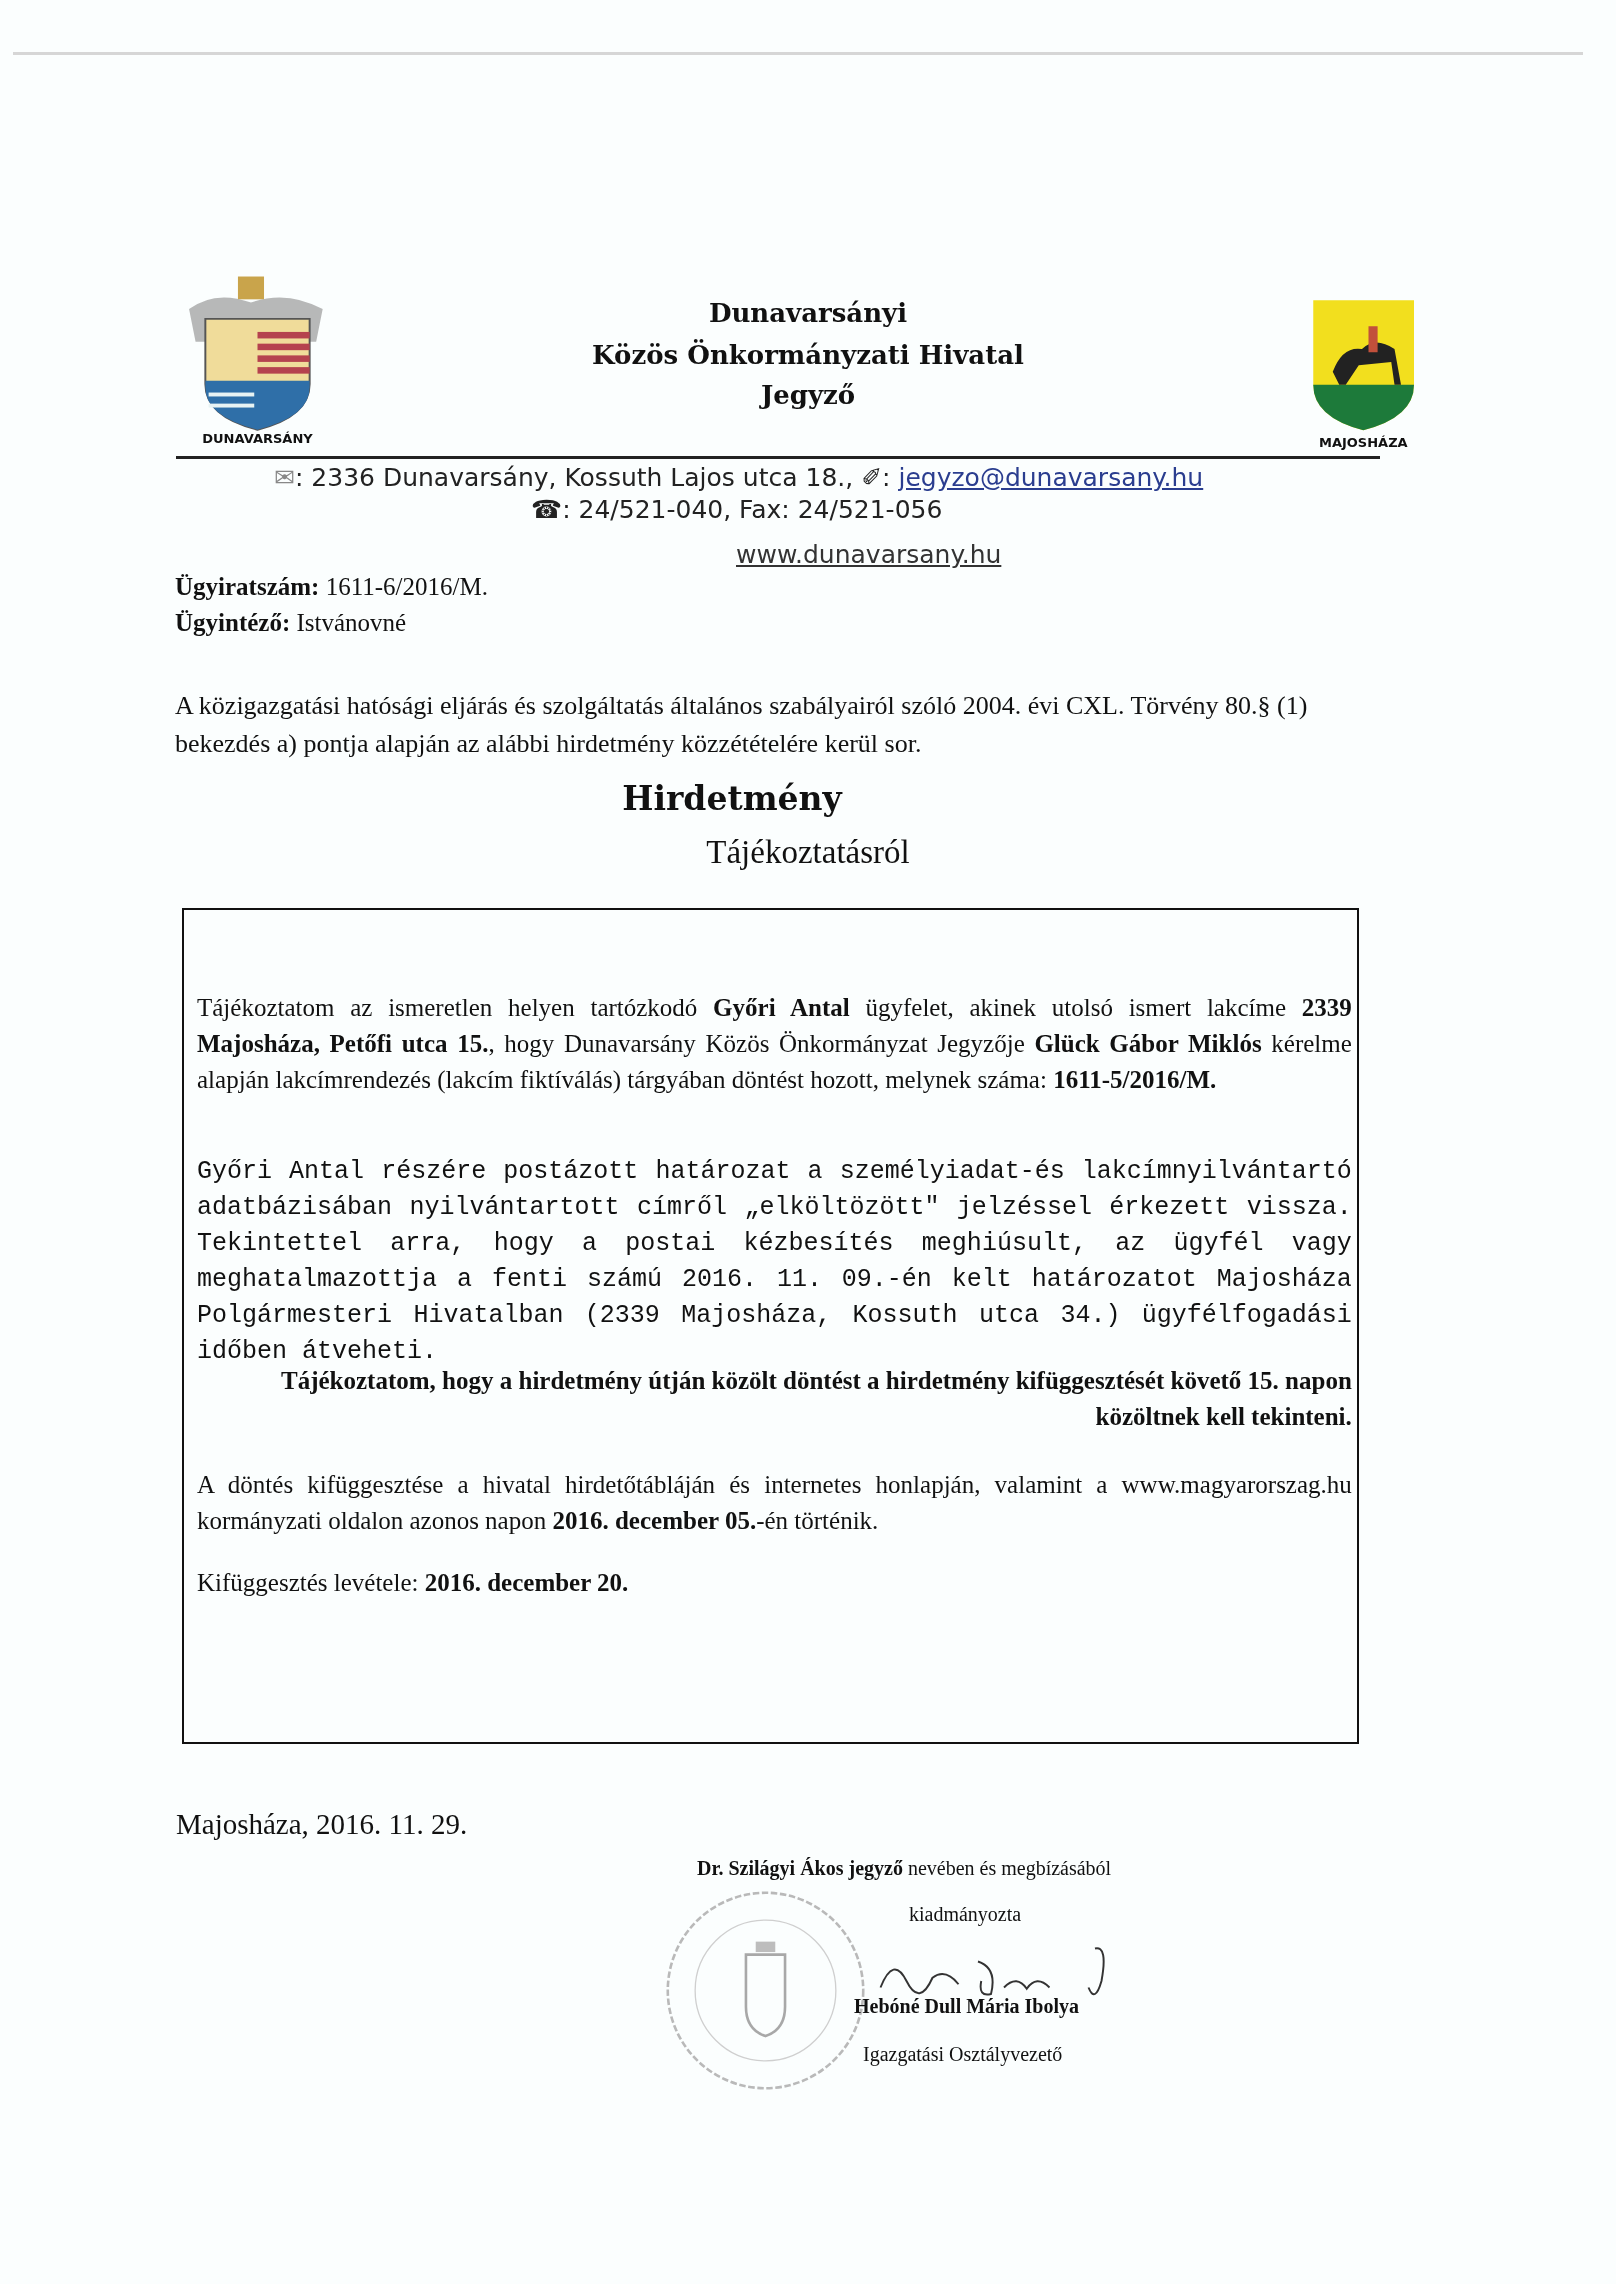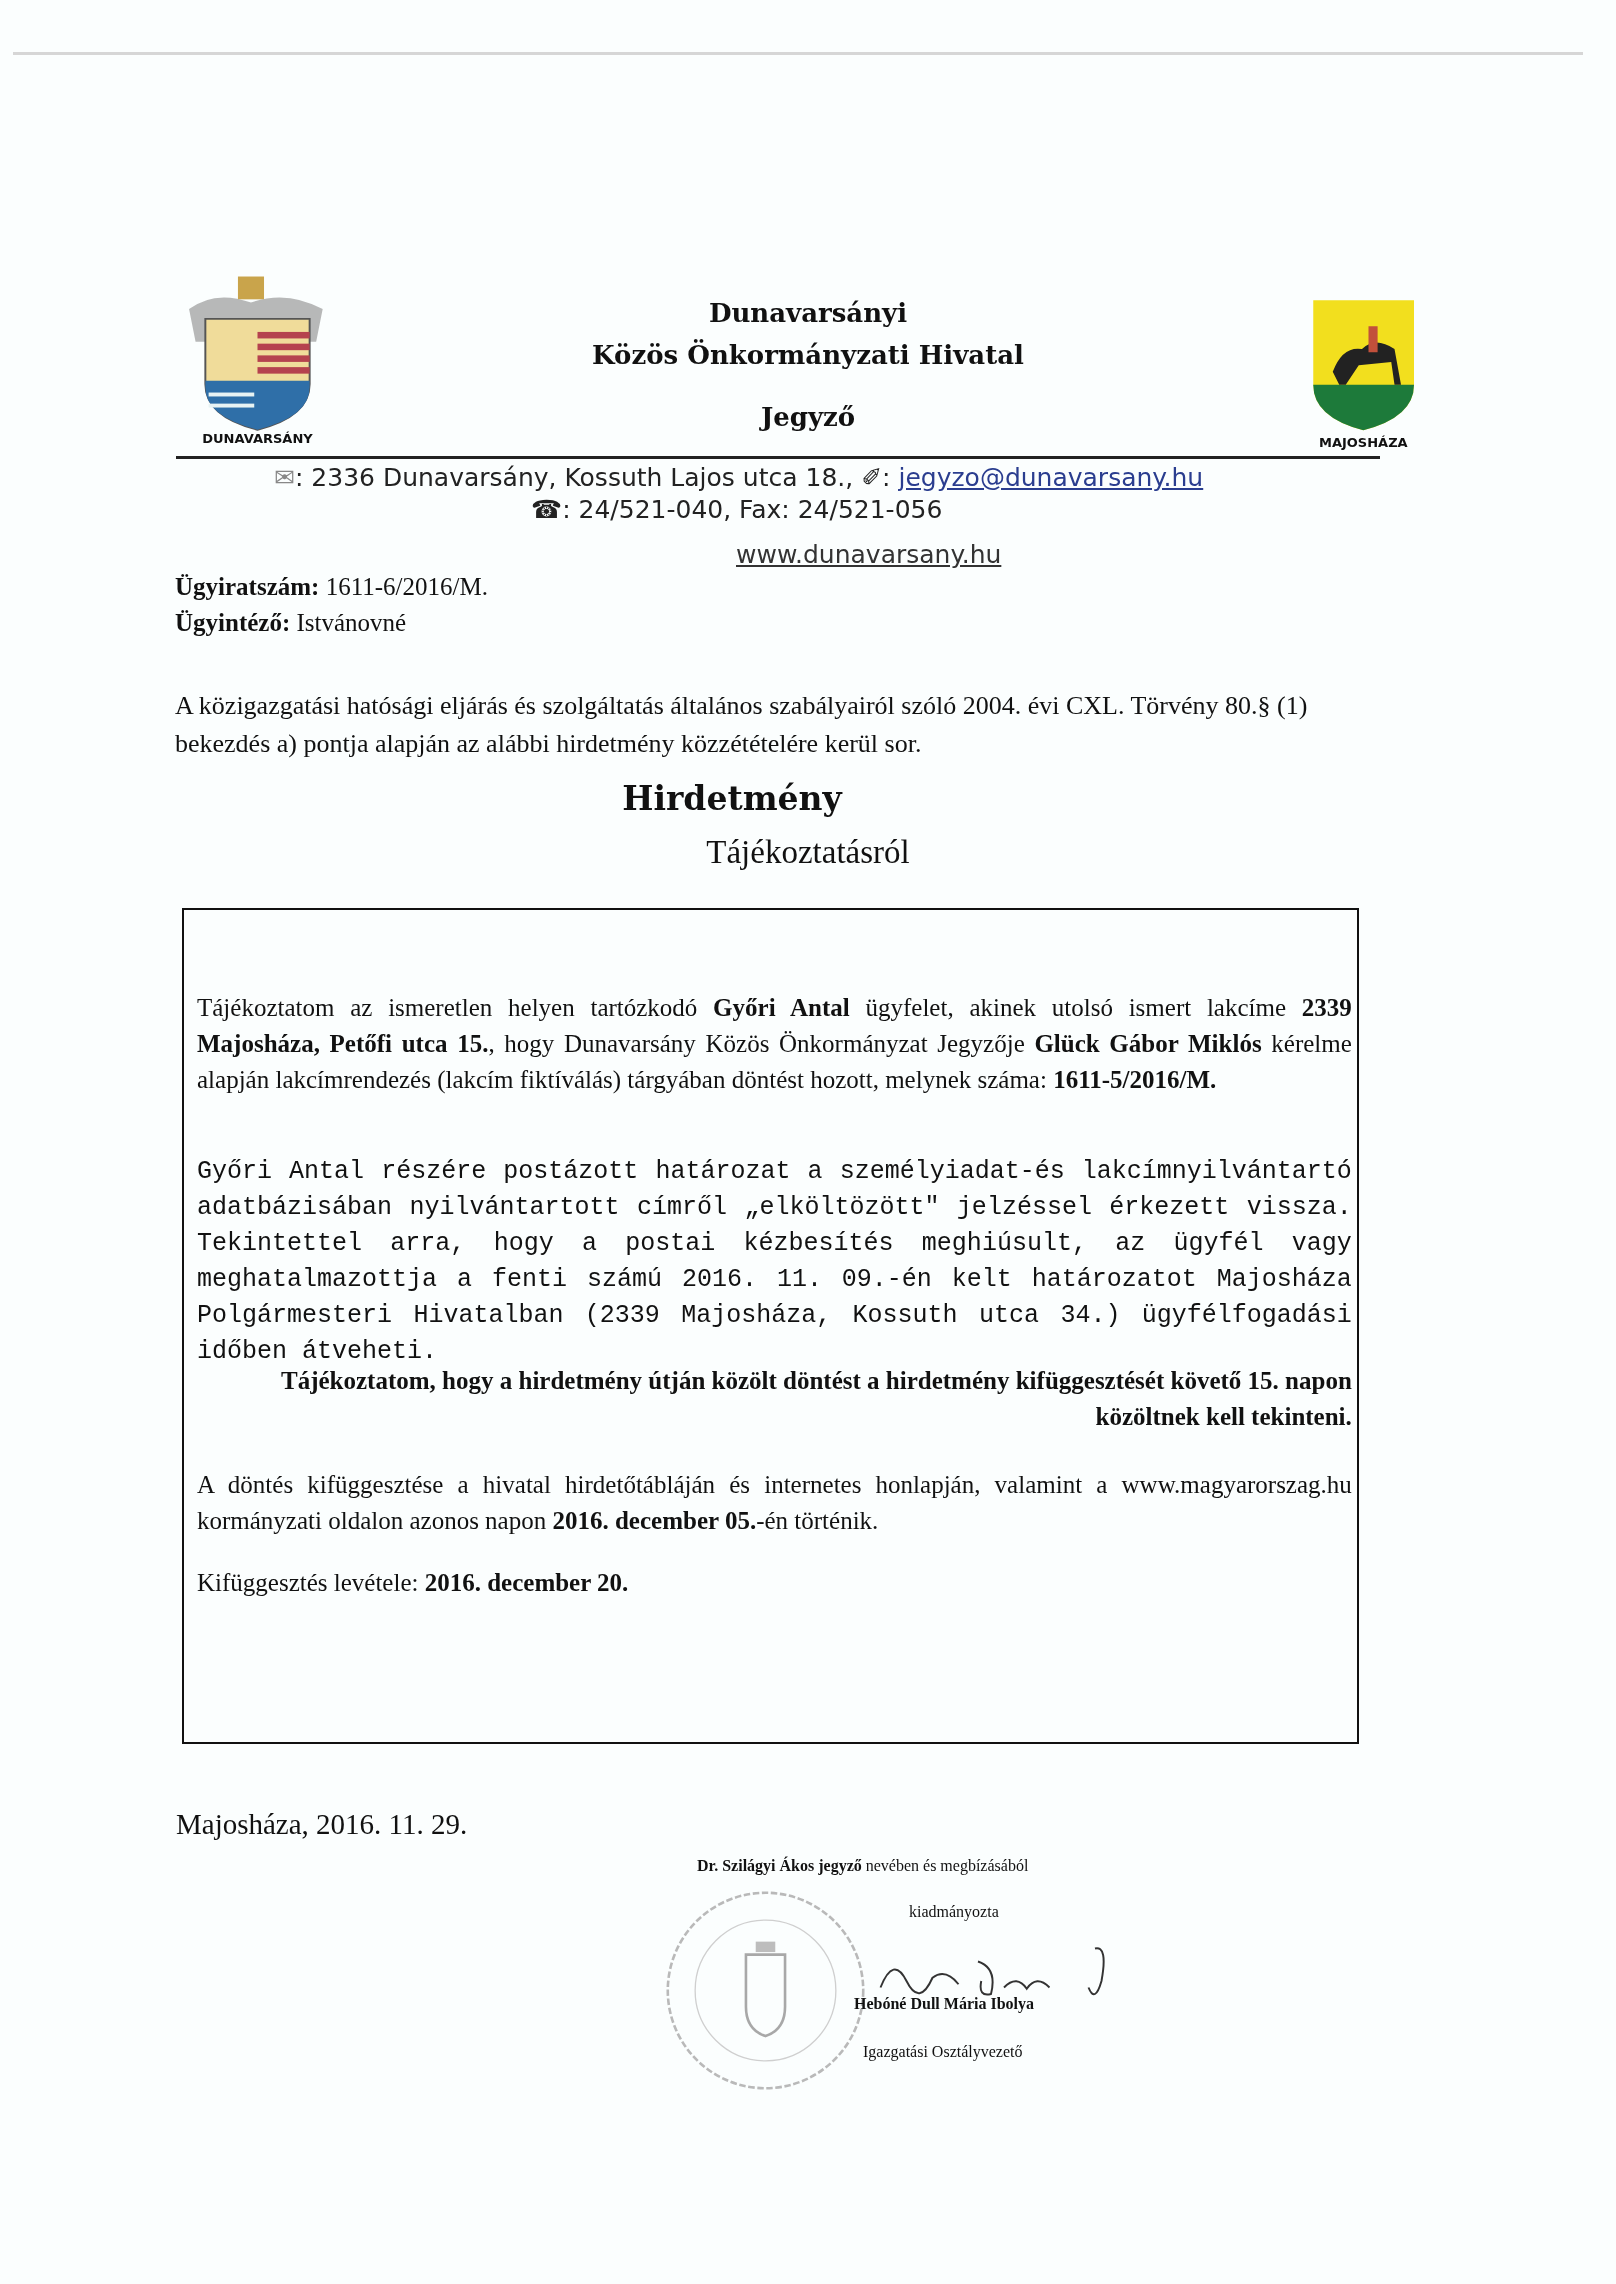--- a/index.html
+++ b/index.html
@@ -3,39 +3,39 @@
 <meta charset="utf-8">
 <style>
   html, body { margin:0; padding:0; }
   body { width:1616px; height:2284px; background:#fbfefe; position:relative; overflow:hidden;
          font-family:"Liberation Serif","DejaVu Serif",serif; color:#111; }
   .abs { position:absolute; }
   .top-rule { left:13px; top:52px; width:1570px; height:2.6px; background:#d6d6d6; }
   .crest-left { left:176px; top:270px; width:163px; height:176px; }
   .crest-right { left:1297px; top:287px; width:130px; height:163px; }
   .org { left:456px; width:704px; text-align:center; font-family:"DejaVu Serif",serif; font-weight:bold; font-size:26px; }
-  .org1 { top:298px; } .org2 { top:340px; } .org3 { top:402px; }
+  .org1 { top:298px; } .org2 { top:340px; } .org3 { top:380px; }
   .header-rule { left:176px; top:456px; width:1204px; height:3.3px; background:#222; }
   .contact { font-family:"DejaVu Sans",sans-serif; font-size:25px; color:#222; }
   .c1 { left:274px; top:463px; }
   .c2 { left:531px; top:495px; }
   .c3 { left:736px; top:540px; }
   .link { color:#2a3d8f; text-decoration:underline; }
   .web { color:#333; text-decoration:underline;margin-top:40px; }
   .meta { left:175px; font-size:25px; }
   .m1 { top:573px; } .m2 { top:609px; }
   .meta b { font-weight:bold; }
   .intro { left:175px; top:687px; width:1212px; font-size:26px; line-height:38px; }
   .title { left:0; width:1464px; top:779px; text-align:center; font-weight:bold; font-size:33px; font-family:"DejaVu Serif",serif; }
   .subtitle { left:0; width:1616px; top:834px; text-align:center; font-size:33px; }
   .box { left:182px; top:908px; width:1177px; height:836px; border:2px solid #111; box-sizing:border-box; }
   .box p { position:absolute; left:13px; right:5.2px; margin:0; font-size:25px; line-height:36px; text-align:justify; }
   .bp0 { top:11.7px; } .bp1 { top:80px; } .bp2 { top:244px;font-family:Liberation Mono, monospace; } .bp3 { top:453px; } .bp4 { top:557px; } .bp5 { top:655px; }
   .date { left:176px; top:1808px; font-size:29px; }
-  .sig { font-size:16px; }
+  .sig { font-size:20px; }
   .s1 { left:697px; top:1857px; }
   .s2 { left:909px; top:1903px; }
   .s3 { left:854px; top:1995px; font-weight:bold; }
   .s4 { left:863px; top:2043px; }
   .stamp { left:658px; top:1883px; width:215px; height:215px; }
   .signature { left:867px; top:1942px; width:274px; height:65px; }
 </style>
 </head>
 <body>
 

